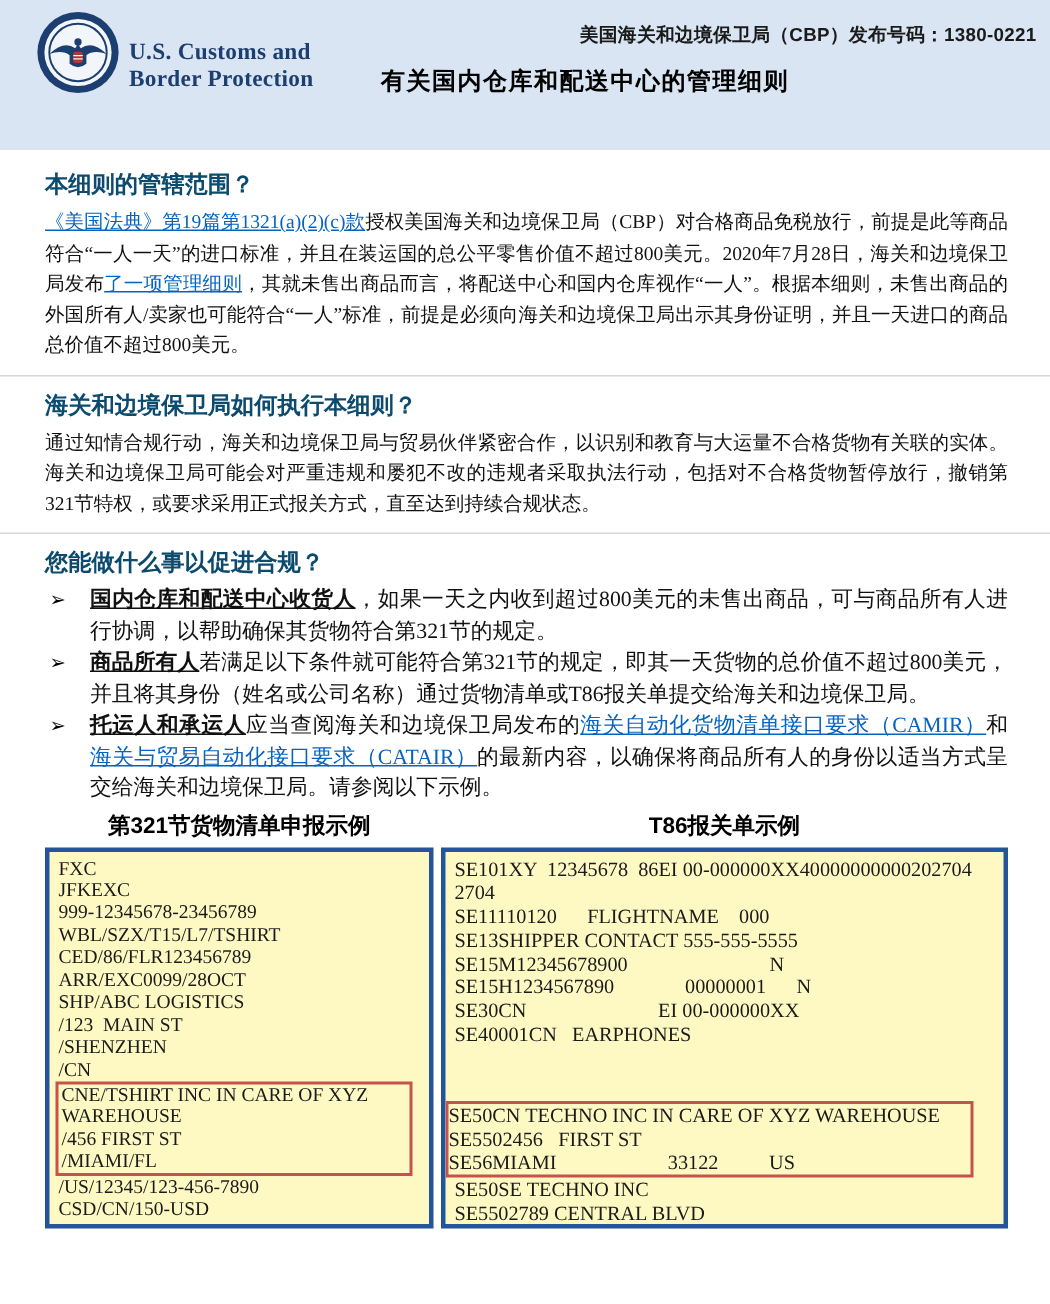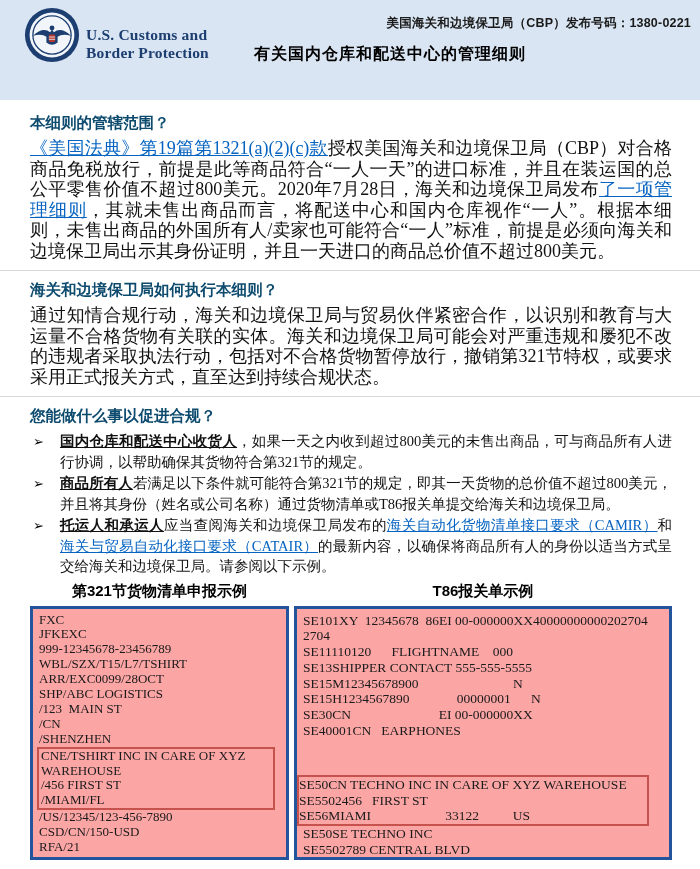--- a/index.html
+++ b/index.html
@@ -28,21 +28,21 @@
     font-family:"Liberation Sans",sans-serif;font-weight:bold;
     font-size:16px;color:#000;letter-spacing:1px;
   }
 
   
   main{padding:4px 28px 0 30px;}
   h2{
     font-family:"Liberation Sans",sans-serif;
     font-size:15.5px;font-weight:bold;color:#0c4a6e;margin:9px 0 4px;
   }
-  p.body{font-size:18px;line-height:20.5px;text-align:justify;margin:0;}
+  p.body{font-size:13px;line-height:20.5px;text-align:justify;margin:0;}
   a.doc-link{color:#0563c1;text-decoration:underline;cursor:pointer;}
   hr.sep{border:none;border-top:1px solid #d8d8d8;margin:9px -28px 0 -30px;}
 
   ul.bullets{list-style:none;margin:2px 0 0;padding:0;}
   ul.bullets li{
     position:relative;padding-left:30px;font-size:14.5px;
     line-height:20.5px;text-align:justify;margin:0 0 1px 0;
   }
   .arrow{
     position:absolute;left:3px;top:1px;
@@ -54,21 +54,21 @@
   .ex-headers{display:flex;margin-top:5px;}
   .ex-headers .exh{
     font-family:"Liberation Sans",sans-serif;font-weight:bold;
     font-size:15px;text-align:center;color:#000;
   }
   .exh.l{width:267px;}
   .exh.r{width:390px;margin-left:5px;}
 
   .ex-boxes{display:flex;margin-top:5px;}
   .codebox{
-    box-sizing:border-box;border:3px solid #24549c;background:#fca5a5;
+    box-sizing:border-box;border:3px solid #24549c;background:#fef9c3;
     padding:4px 6px;overflow:hidden;height:254px;
     font-family:"Liberation Serif",serif;color:#1a1a1a;
   }
   .codebox.left{width:267px;font-size:13px;line-height:14.9px;}
   .codebox.right{width:390px;margin-left:5px;font-size:13.5px;line-height:15.8px;}
   .codebox.left .codeline{white-space:pre-wrap;}
   .codebox.right .codeline{white-space:pre;}
   .redbox{border:2px solid #c5524c;padding:0 2px;margin-left:-2px;}
   .codebox.left .redbox{width:230px;}
   .codebox.right .redbox{margin-left:-6px;padding-left:0;width:346px;margin-top:36px;}
@@ -133,25 +133,26 @@
       <div class="exh r">T86报关单示例</div>
     </div>
 
     <div class="ex-boxes">
 
       <div class="codebox left">
         <div class="codeline">FXC</div>
         <div class="codeline">JFKEXC</div>
         <div class="codeline">999-12345678-23456789</div>
         <div class="codeline">WBL/SZX/T15/L7/TSHIRT</div>
+        <div class="codeline">CED/86/FLR123456789</div>
         <div class="codeline">ARR/EXC0099/28OCT</div>
         <div class="codeline">SHP/ABC LOGISTICS</div>
         <div class="codeline">/123  MAIN ST</div>
+        <div class="codeline">/SHENZHEN</div>
         <div class="codeline">/CN</div>
-        <div class="codeline">/SHENZHEN</div>
         <div class="redbox">
           <div class="codeline">CNE/TSHIRT INC IN CARE OF XYZ WAREHOUSE</div>
           <div class="codeline">/456 FIRST ST</div>
           <div class="codeline">/MIAMI/FL</div>
         </div>
         <div class="codeline">/US/12345/123-456-7890</div>
         <div class="codeline">CSD/CN/150-USD</div>
         <div class="codeline">RFA/21</div>
       </div>
 

